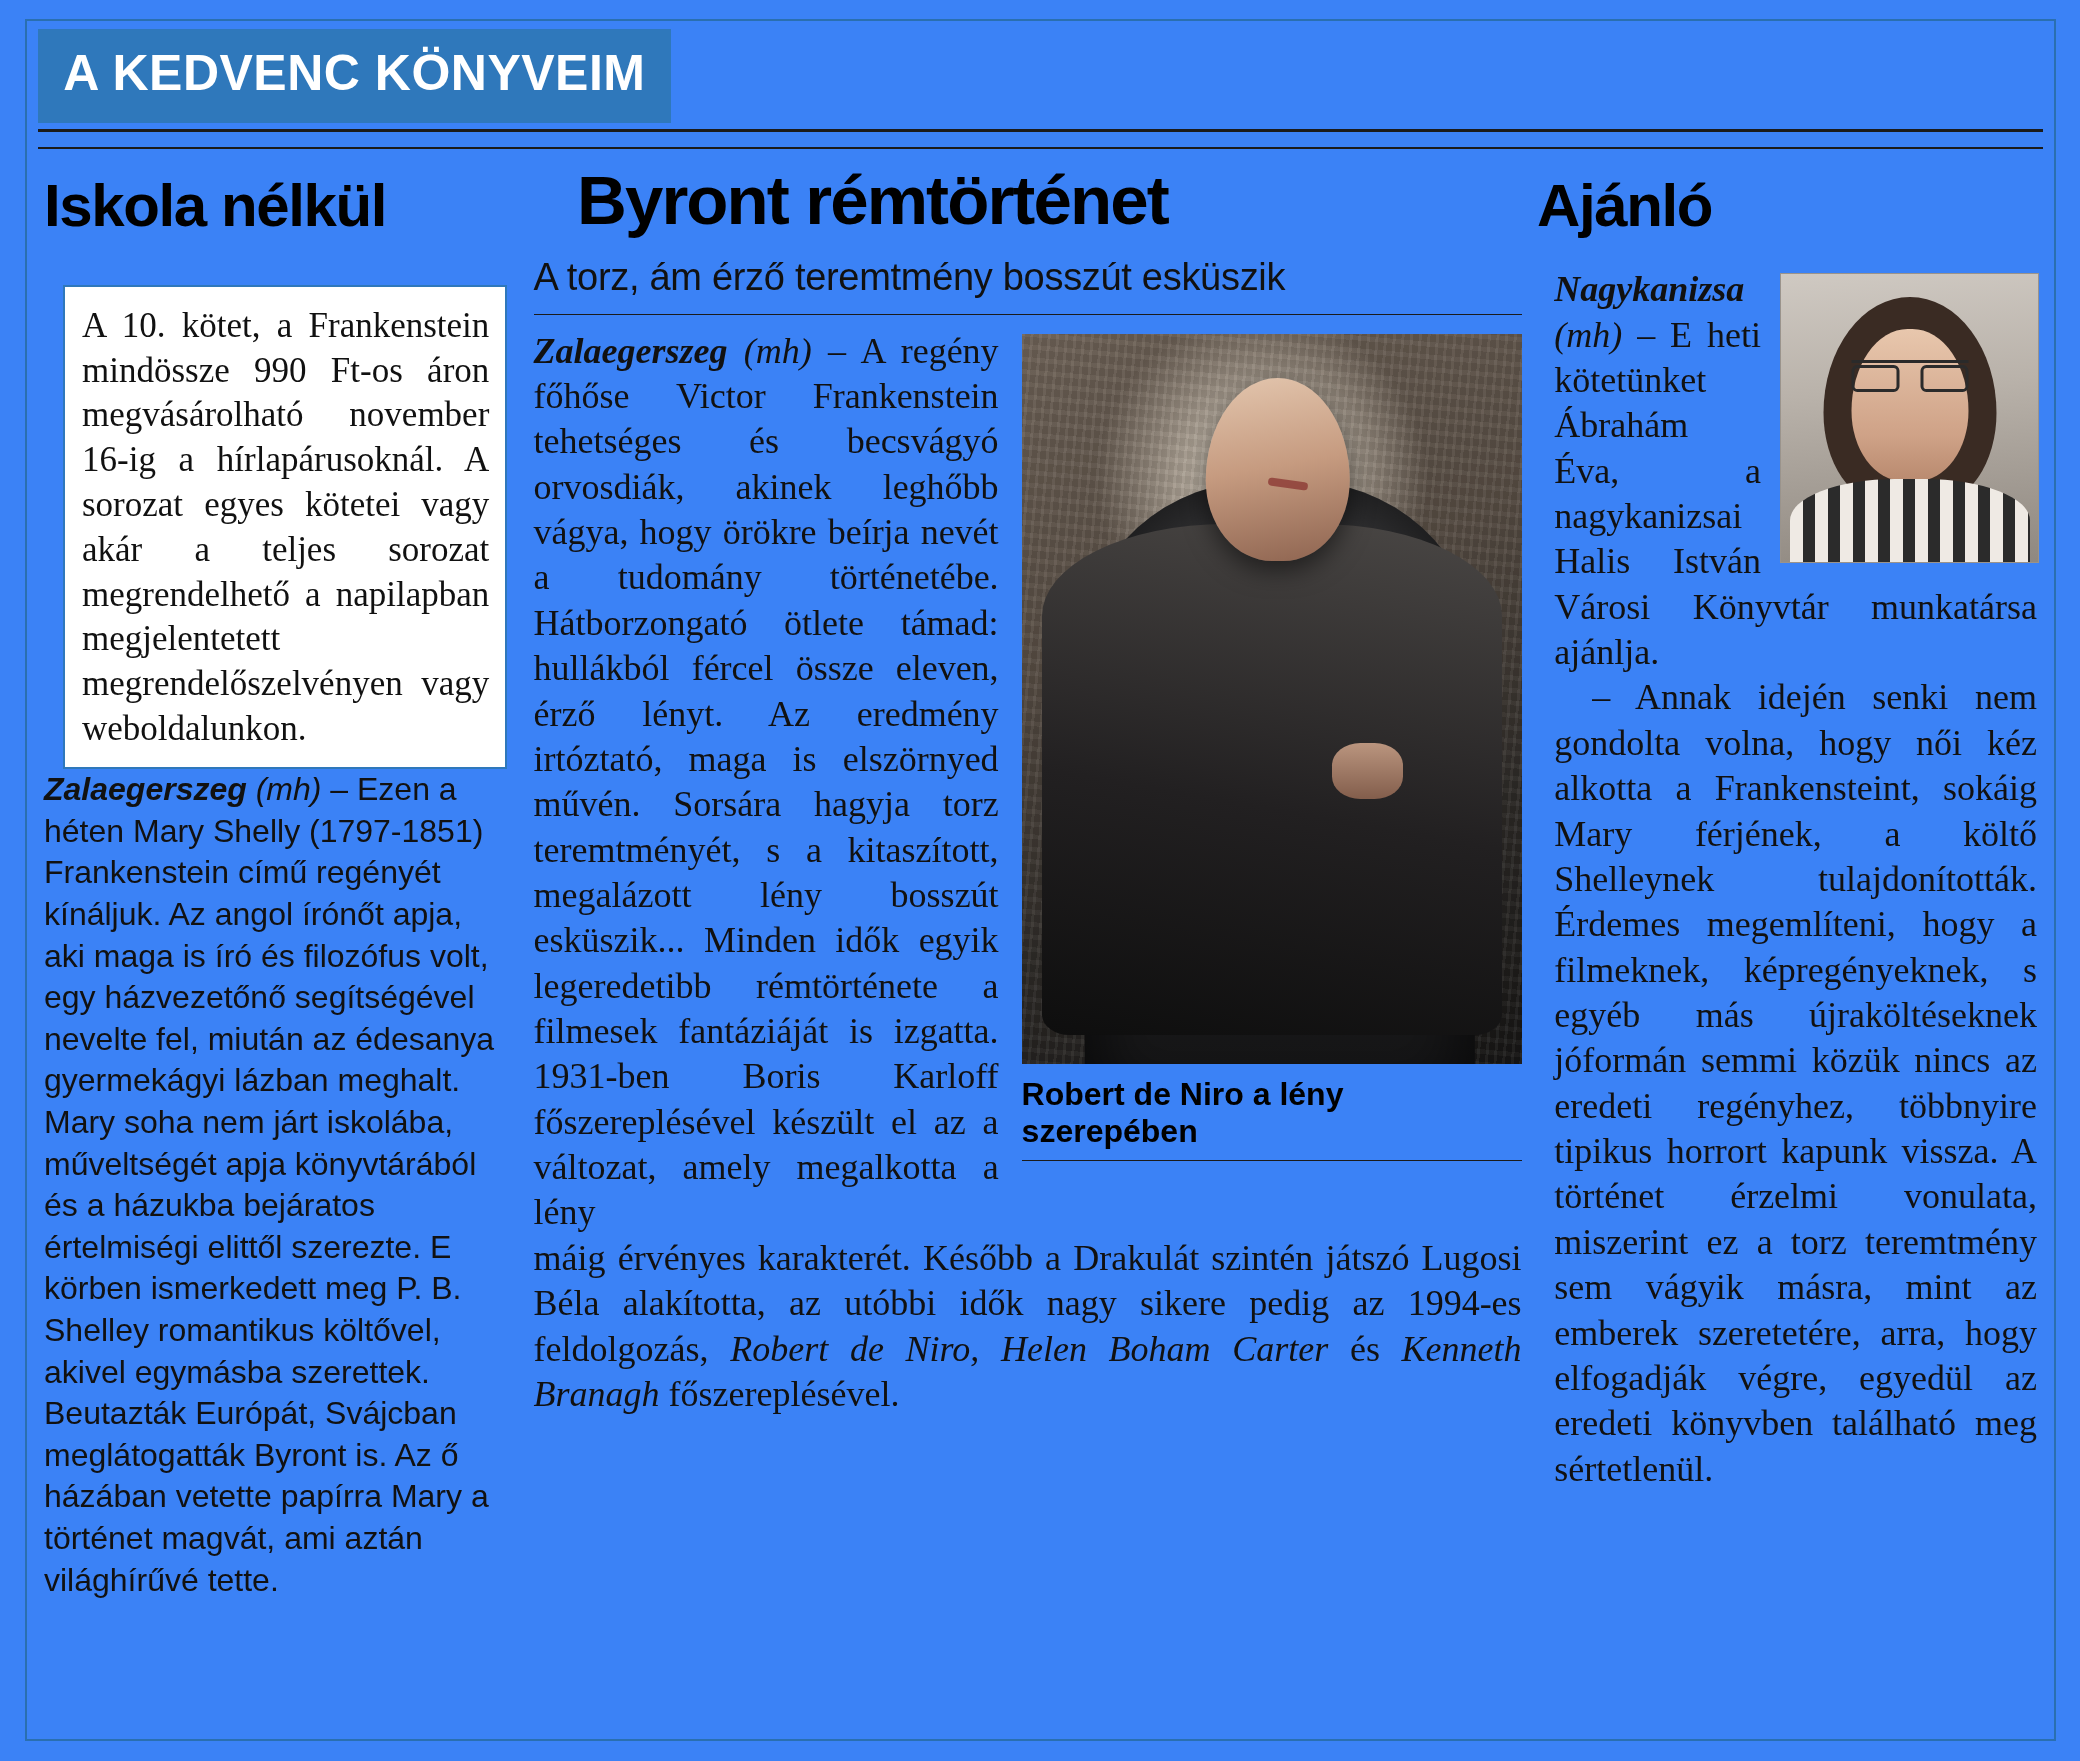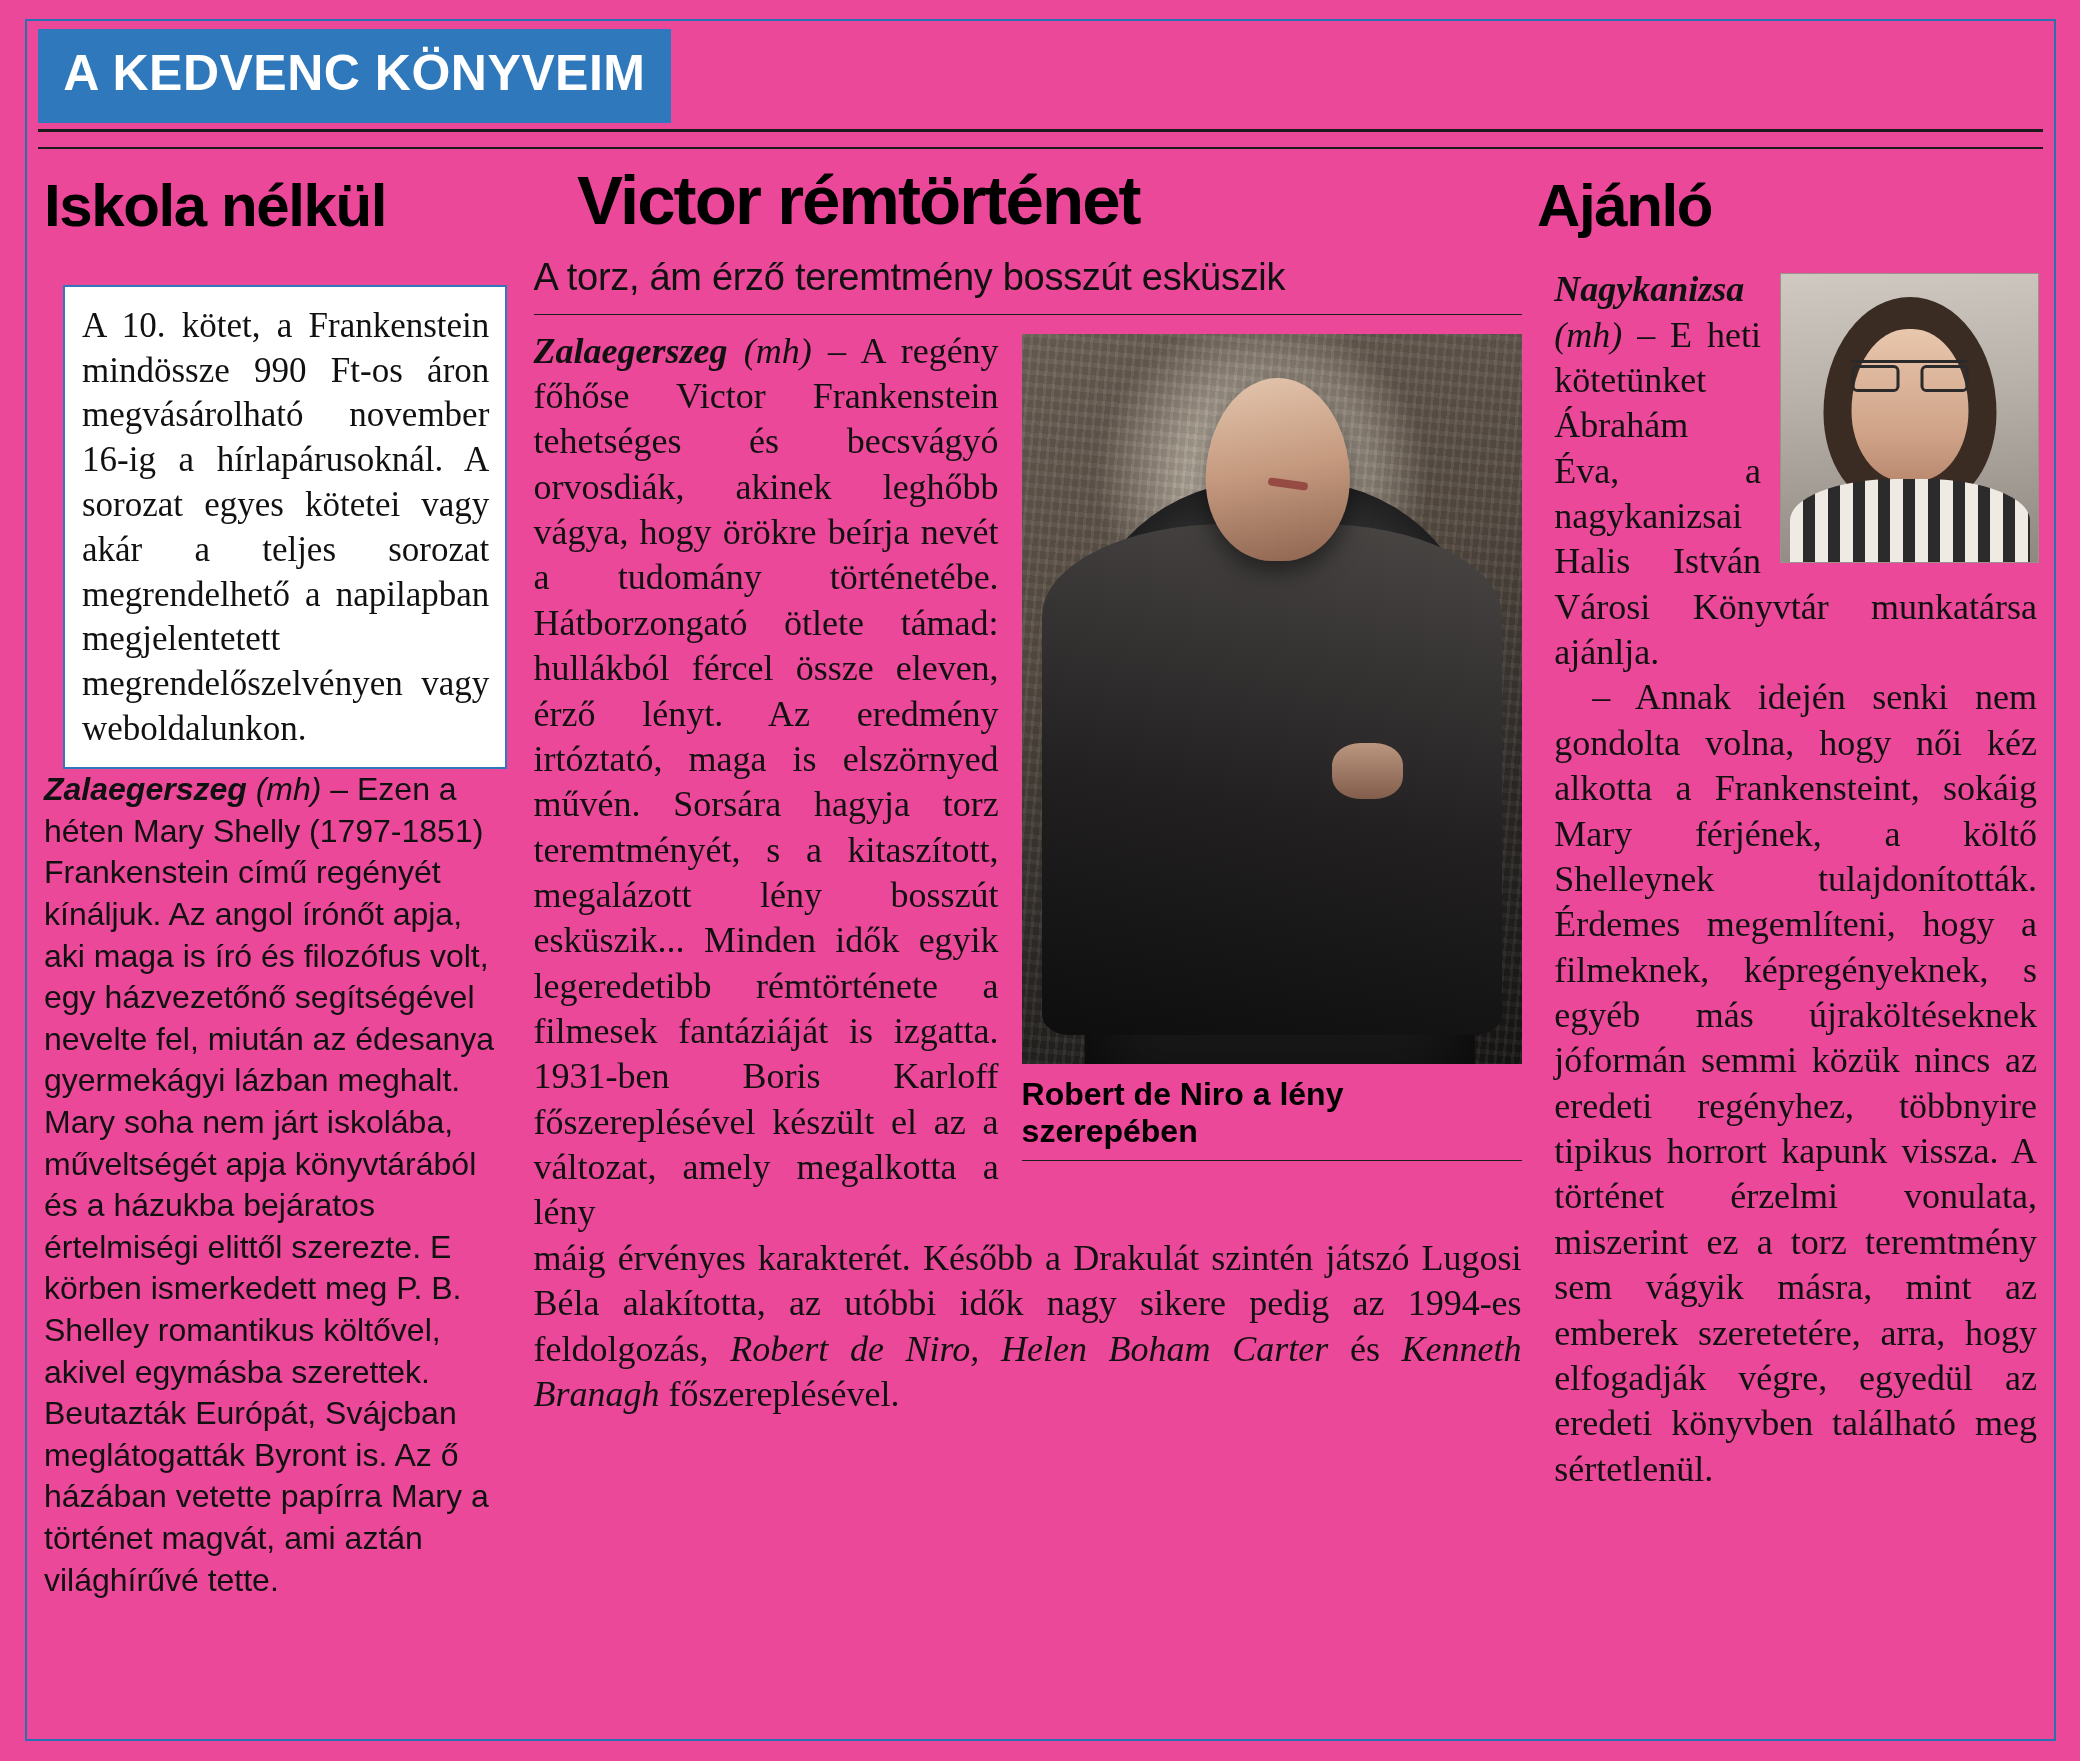--- a/index.html
+++ b/index.html
@@ -11,21 +11,21 @@
     width: 2081px;
     height: 1762px;
     font-family: "Liberation Sans", sans-serif;
     color: #111;
     overflow: hidden;
   }
   .page {
     position: relative;
     width: 2081px;
     height: 1762px;
-    background: #ec4899;
+    background: #3b82f6;
     box-sizing: border-box;
     padding: 17.3px 21px 19px 21px;
   }
   .page-border {
     position: absolute;
     left: 25px;
     top: 19px;
     right: 25px;
     bottom: 21px;
     border: 2.9px solid #2a6fb0;
@@ -330,21 +330,21 @@
   </div>
   <div class="masthead-rule"></div>
 
   <div class="subhead-rule"></div>
 
   <div class="headrow">
     <div class="head-left">
       <div class="h-big">Iskola nélkül</div>
     </div>
     <div class="head-mid">
-      <div class="h-huge">Victor rémtörténet</div>
+      <div class="h-huge">Byront rémtörténet</div>
     </div>
     <div class="head-right">
       <div class="h-big">Ajánló</div>
     </div>
   </div>
 
   <div class="columns">
 
     <div class="col-left">
       <div class="gap"></div>

